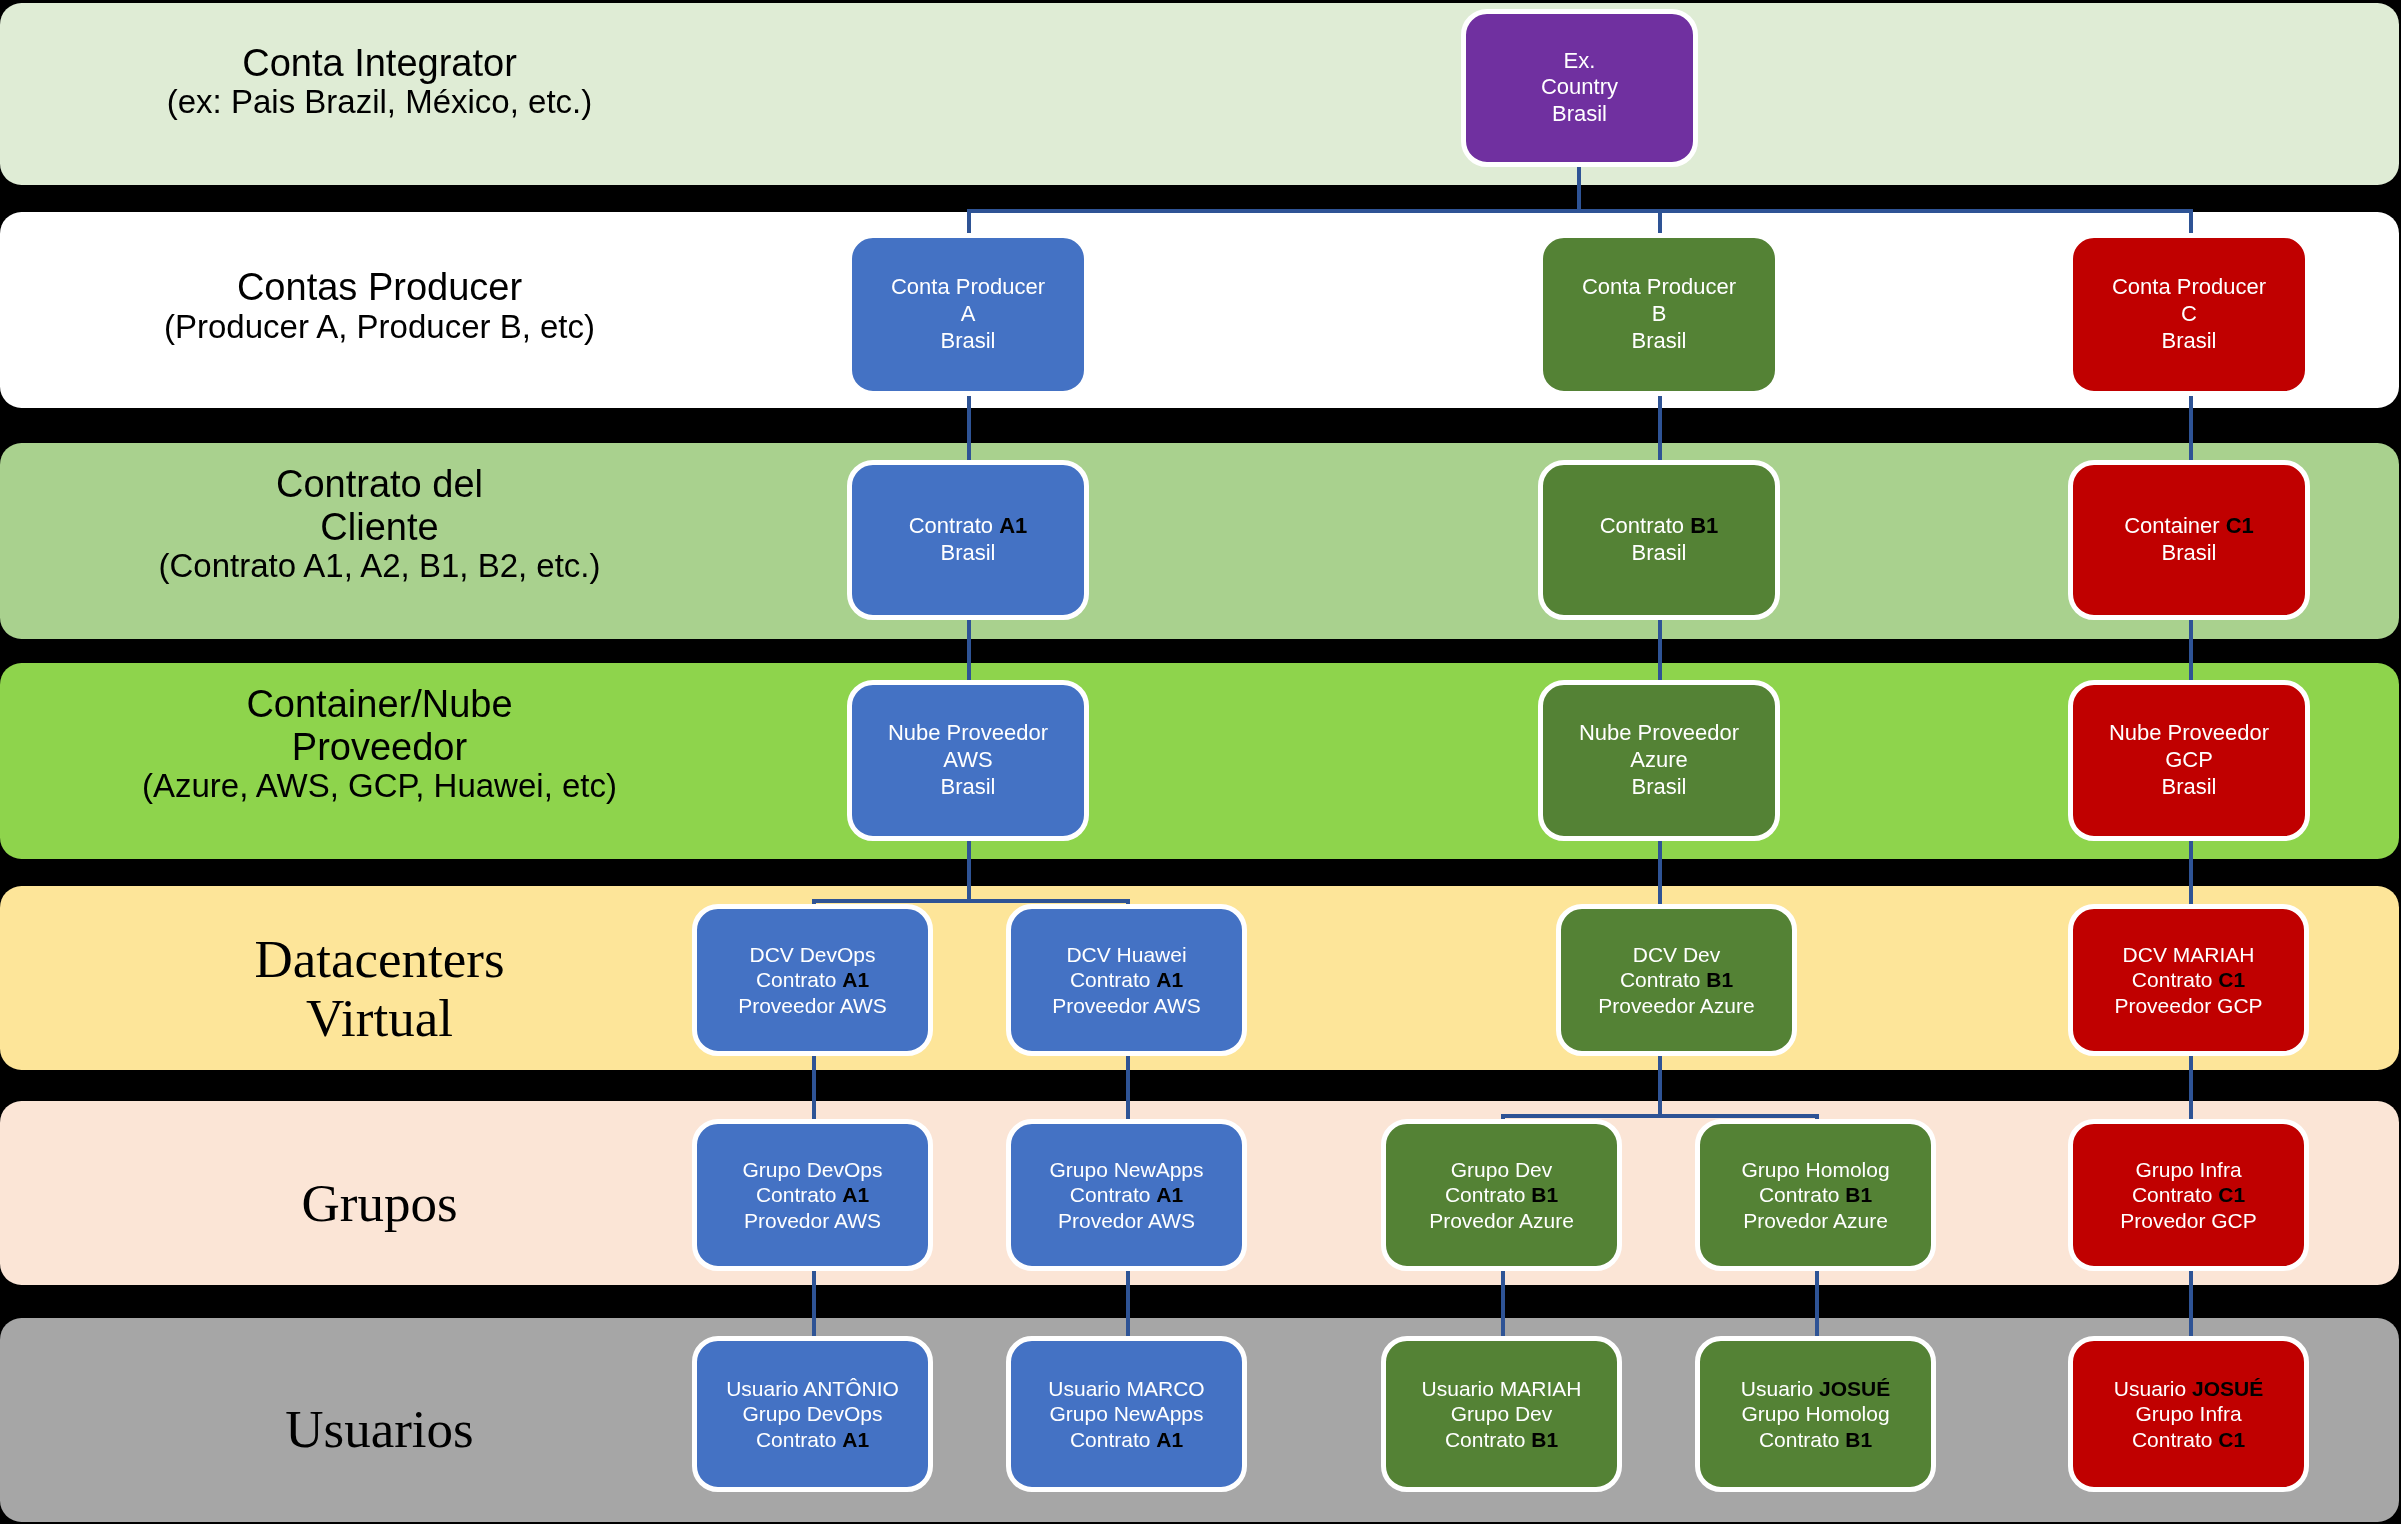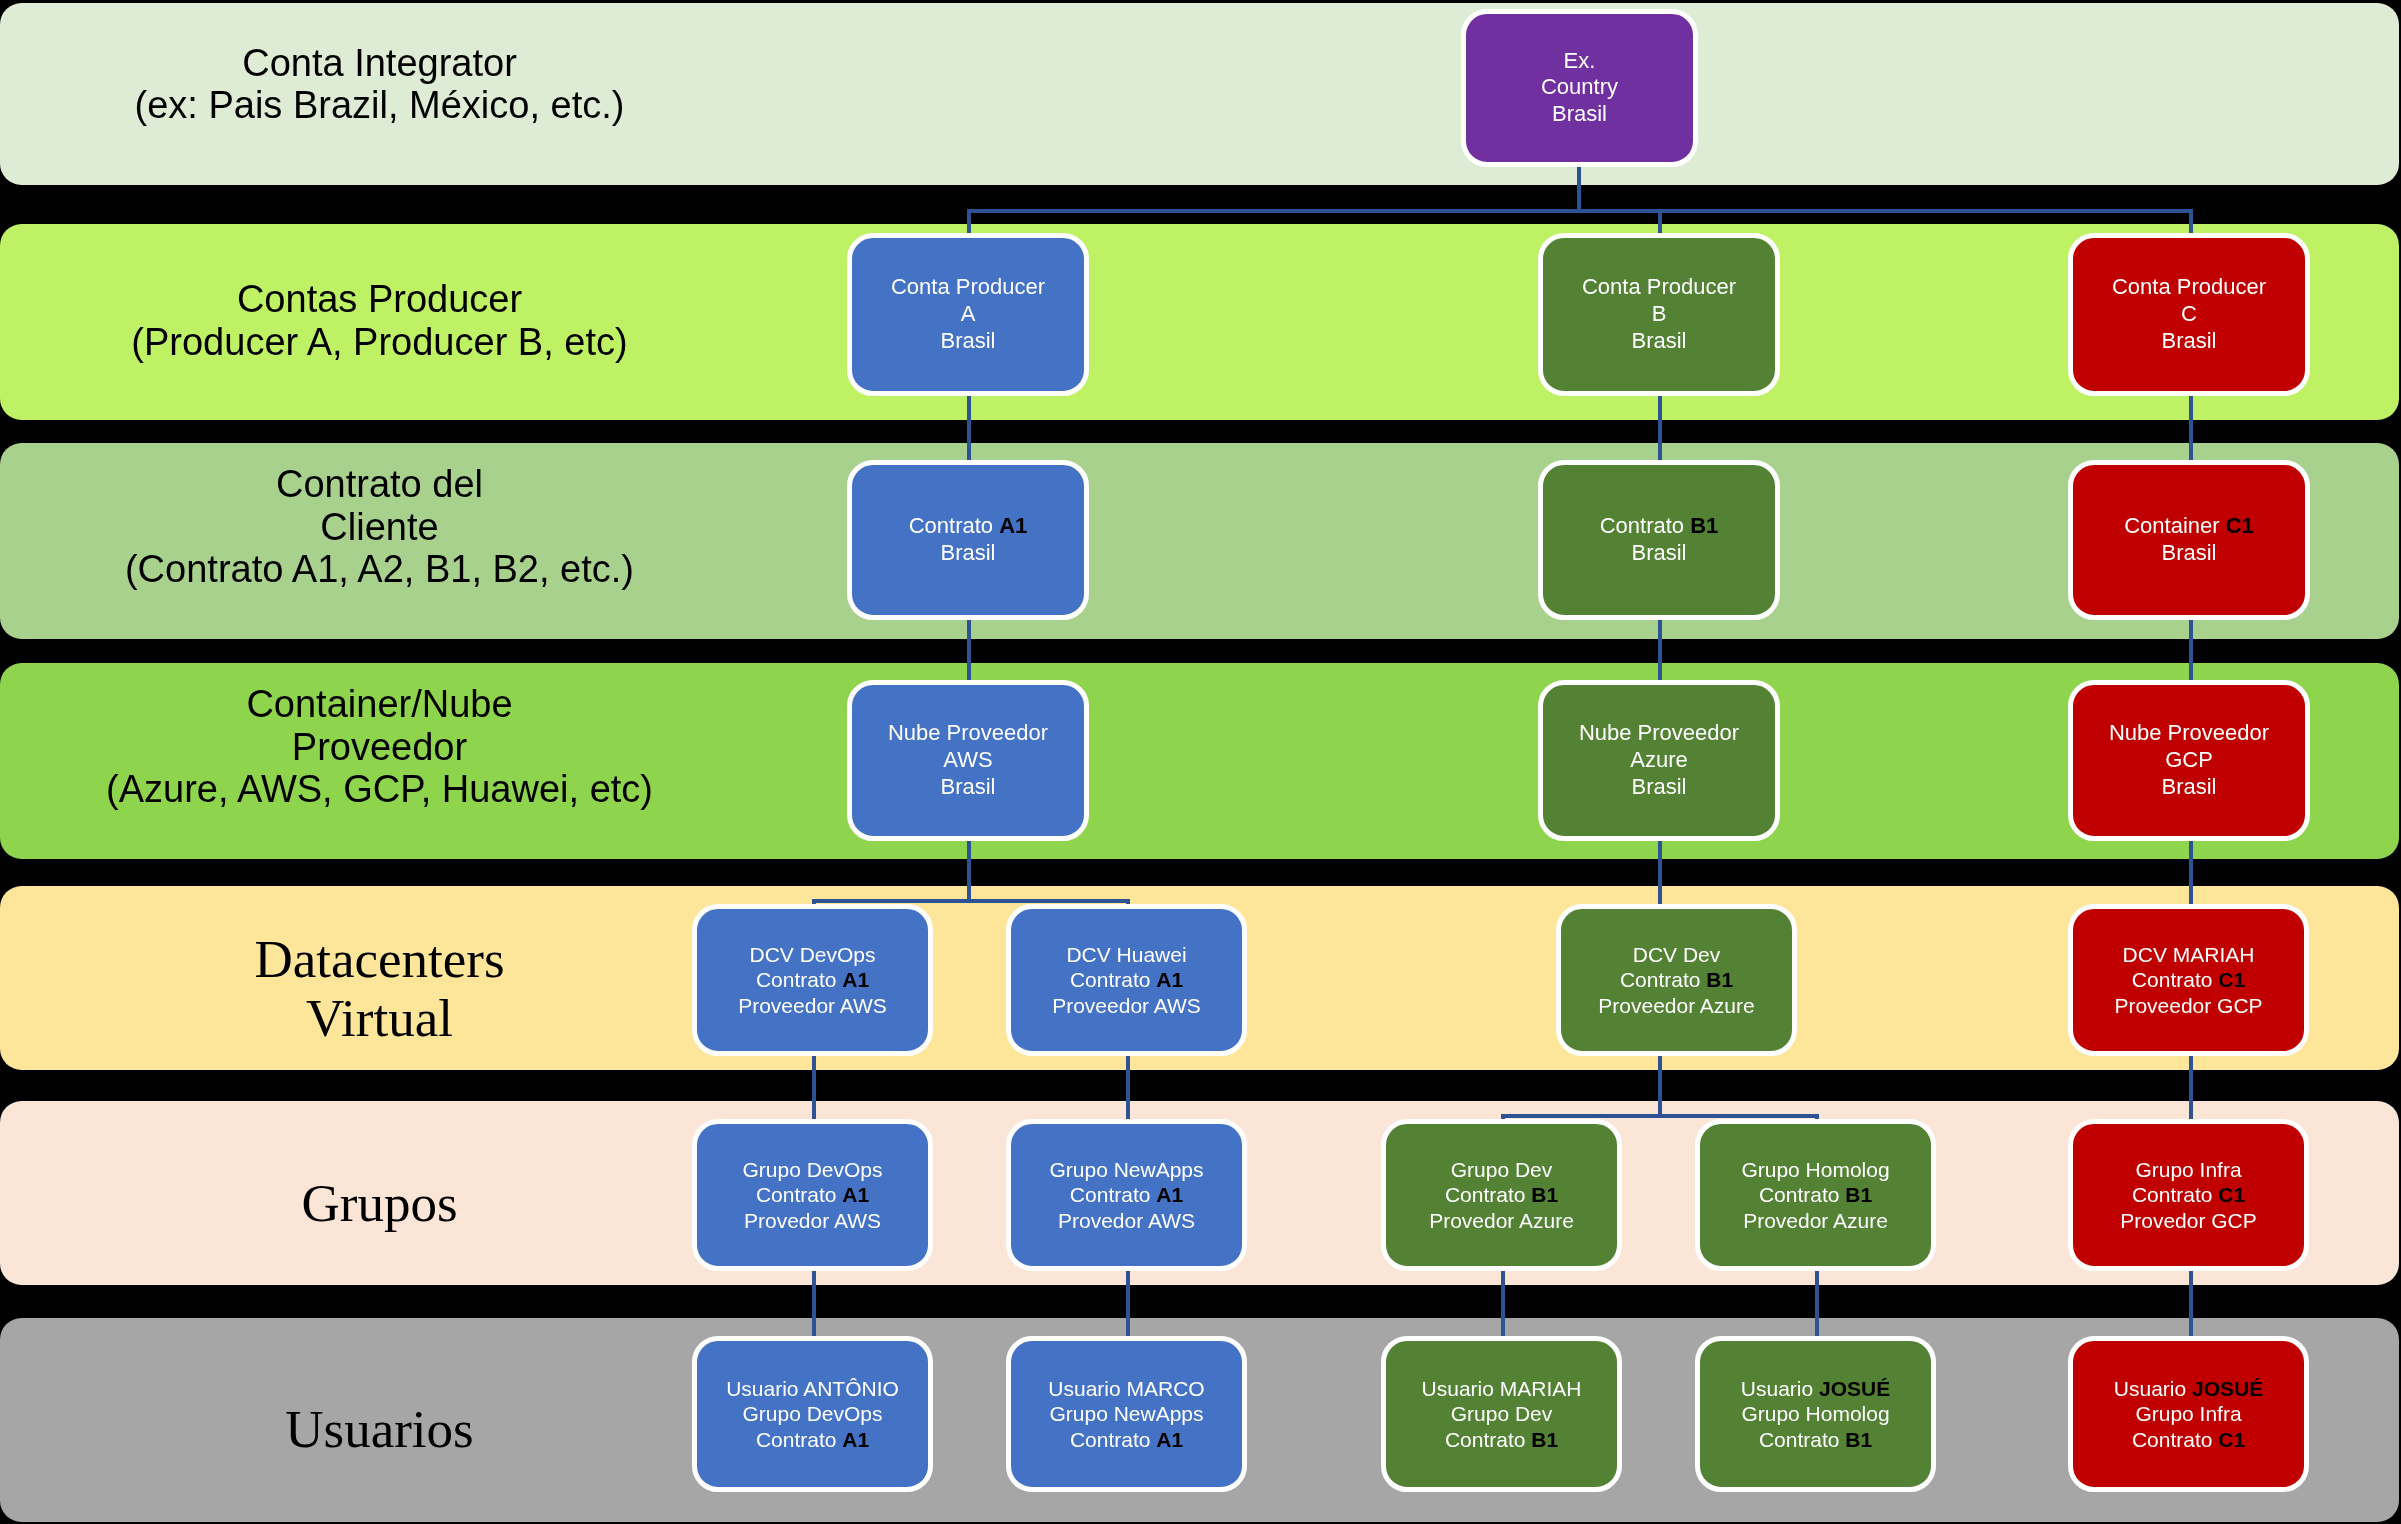--- a/index.html
+++ b/index.html
@@ -4,21 +4,21 @@
 <style>
   html,body{margin:0;padding:0;background:#000;}
   body{width:2401px;height:1524px;position:relative;overflow:hidden;
        font-family:"Liberation Sans",sans-serif;}
 
   
   .band{position:absolute;left:0;border-radius:21.5px;box-sizing:border-box;}
   .band-label{position:absolute;left:0;width:671px;text-align:center;color:#000;
               line-height:1.12;padding-left:44px;}
   .band-label .l1{display:block;font-size:38px;}
-  .band-label .l2{display:block;font-size:38px;}
+  .band-label .l2{display:block;font-size:33px;}
   .band-label.big .l1{font-size:53px;font-family:Liberation Serif, serif;}
 
   
   .node{position:absolute;box-sizing:border-box;border:5.7px solid #fff;
         border-radius:26px;color:#fff;display:flex;align-items:center;
         justify-content:center;text-align:center;line-height:1.22;
         font-size:22px;padding:2.5px 3.8px;}
   .node.purple{background:#7030a0;}
   .node.blue{background:#4472c4;}
   .node.green{background:#548235;}
@@ -35,21 +35,21 @@
 </head>
 <body>
 
 <div class="band" style="top:2.5px;height:182px;width:2399px;background:#dfecd5;">
   <div class="band-label" style="top:39px;">
     <span class="l1">Conta Integrator</span>
     <span class="l2">(ex: Pais Brazil, México, etc.)</span>
   </div>
 </div>
 
-<div class="band" style="top:224px;height:196px;width:2399px;background:#bef264;">
+<div class="band" style="top:212px;height:196px;width:2399px;background:#ffffff;">
   <div class="band-label" style="top:54px;">
     <span class="l1">Contas Producer</span>
     <span class="l2">(Producer A, Producer B, etc)</span>
   </div>
 </div>
 
 <div class="band" style="top:443px;height:196px;width:2399px;background:#a9d18e;">
   <div class="band-label" style="top:20px;">
     <span class="l1">Contrato del</span>
     <span class="l1">Cliente</span>

